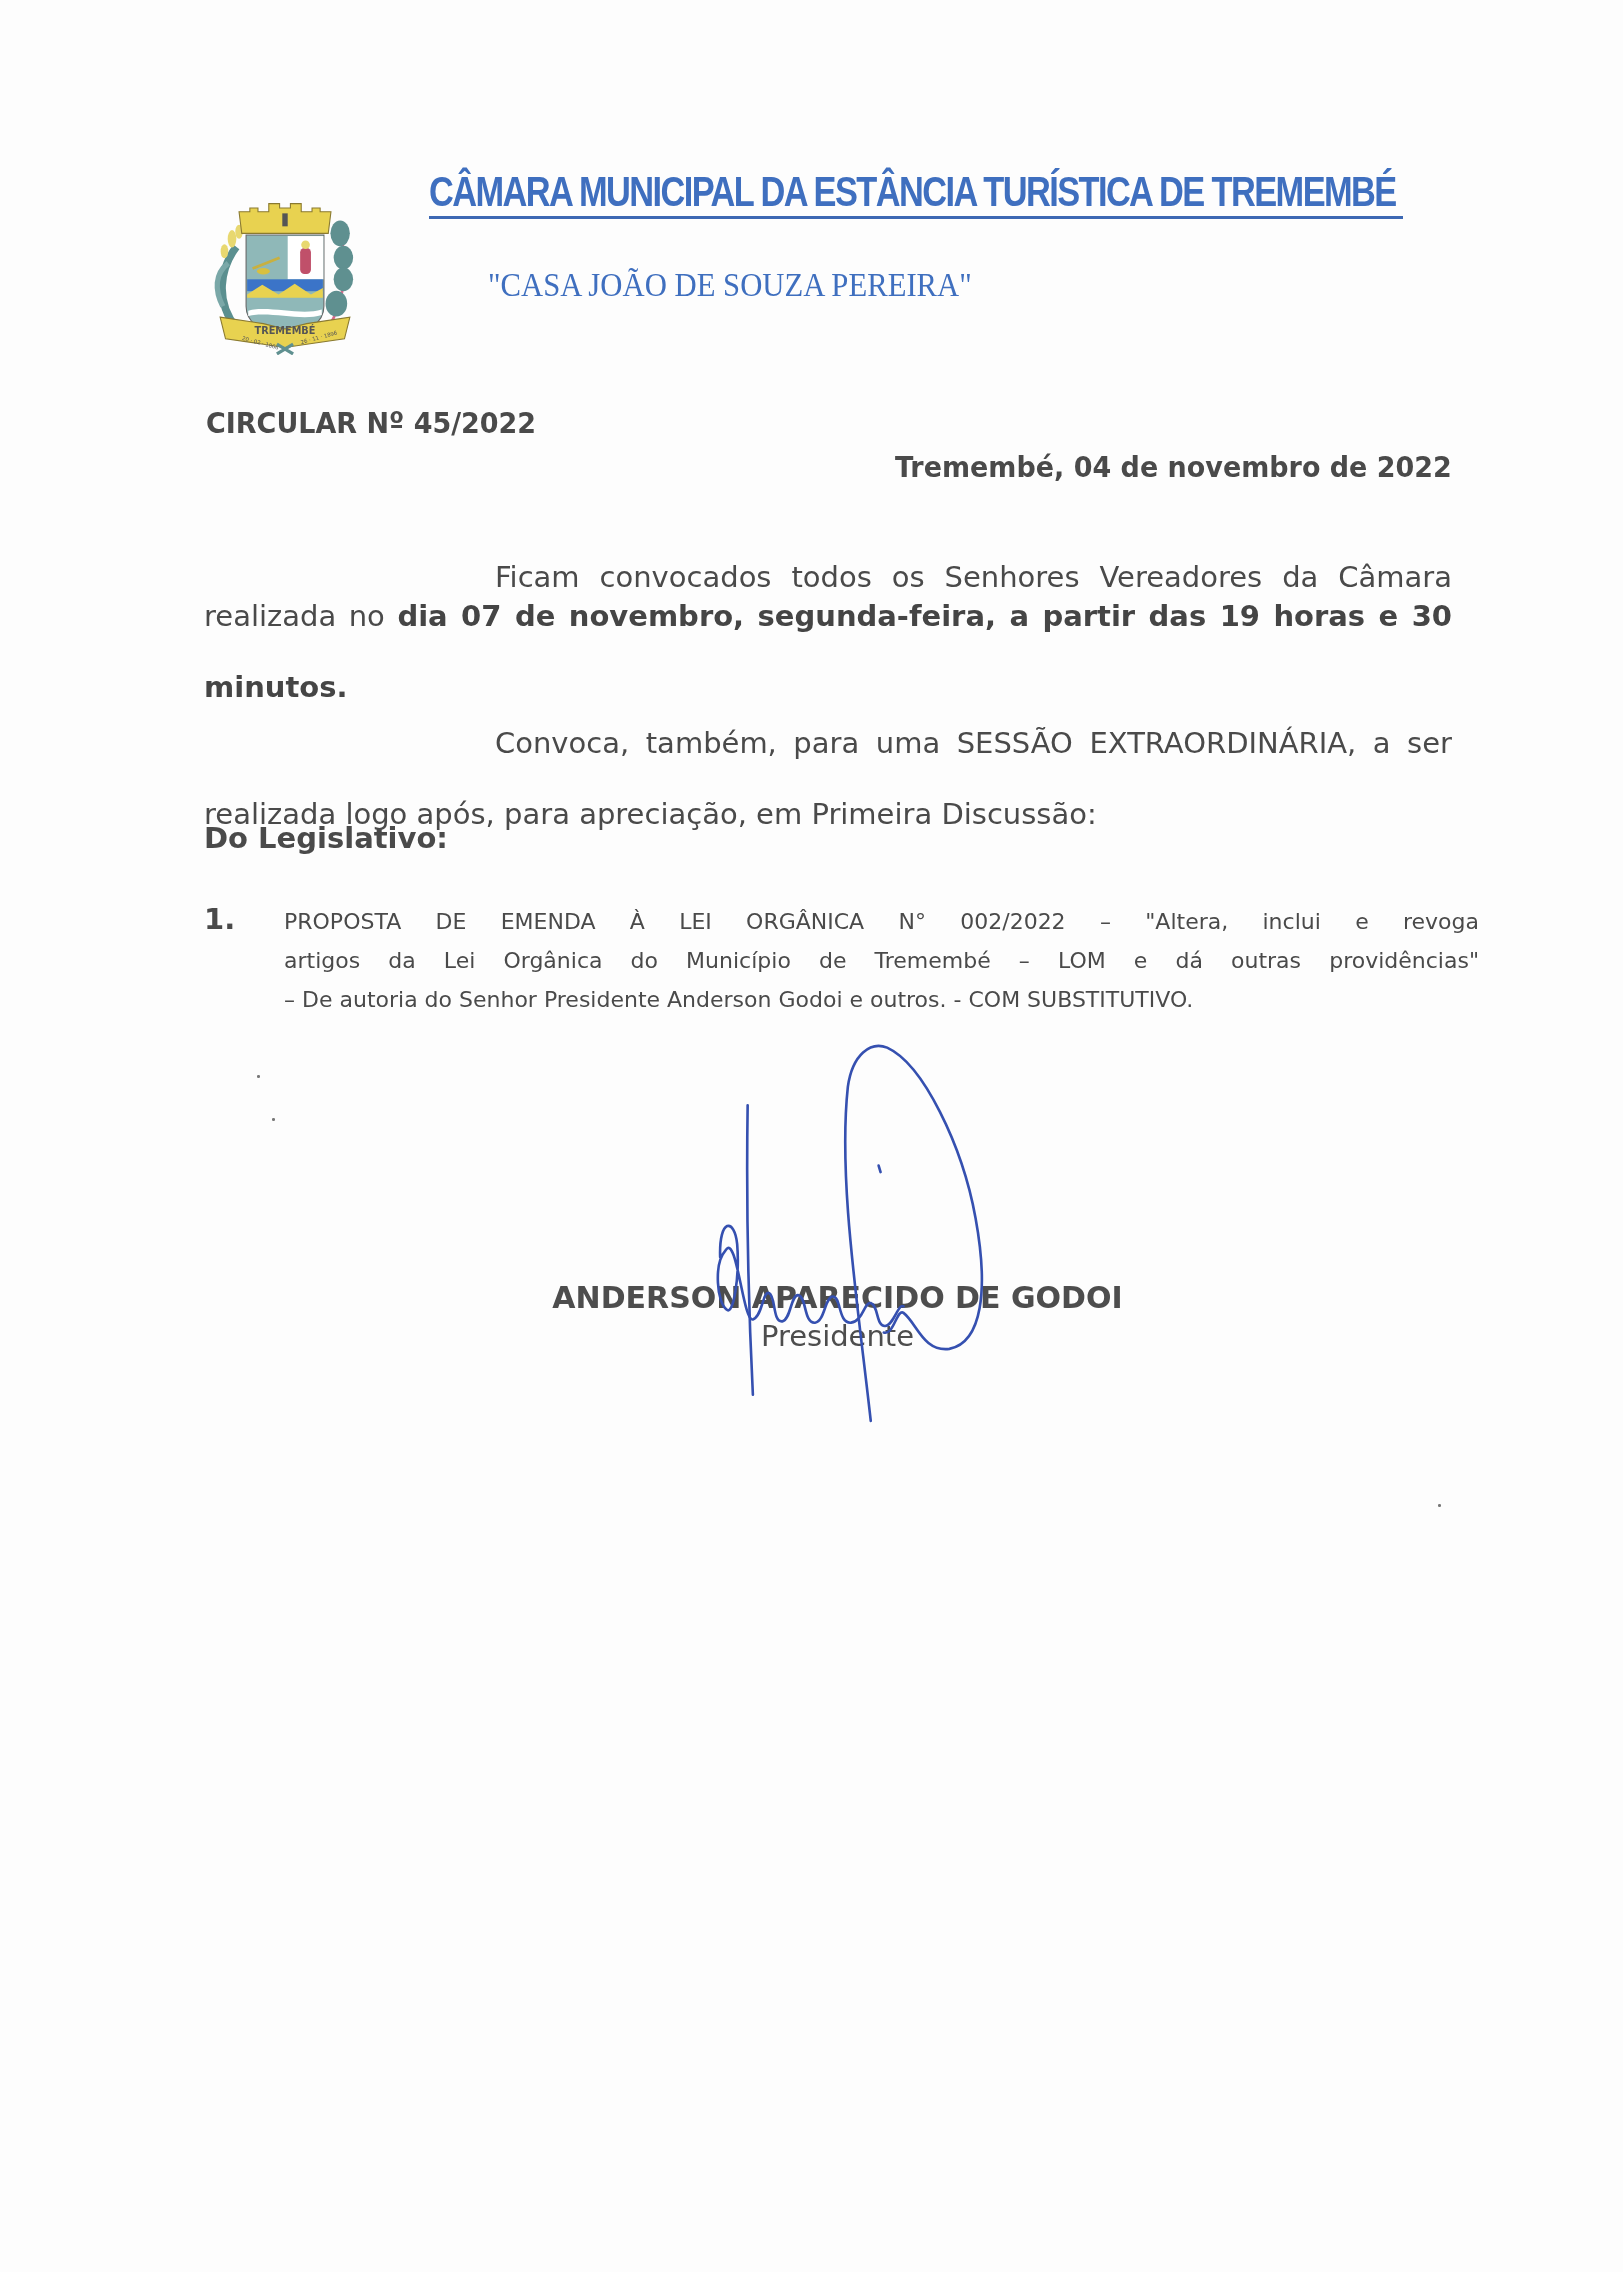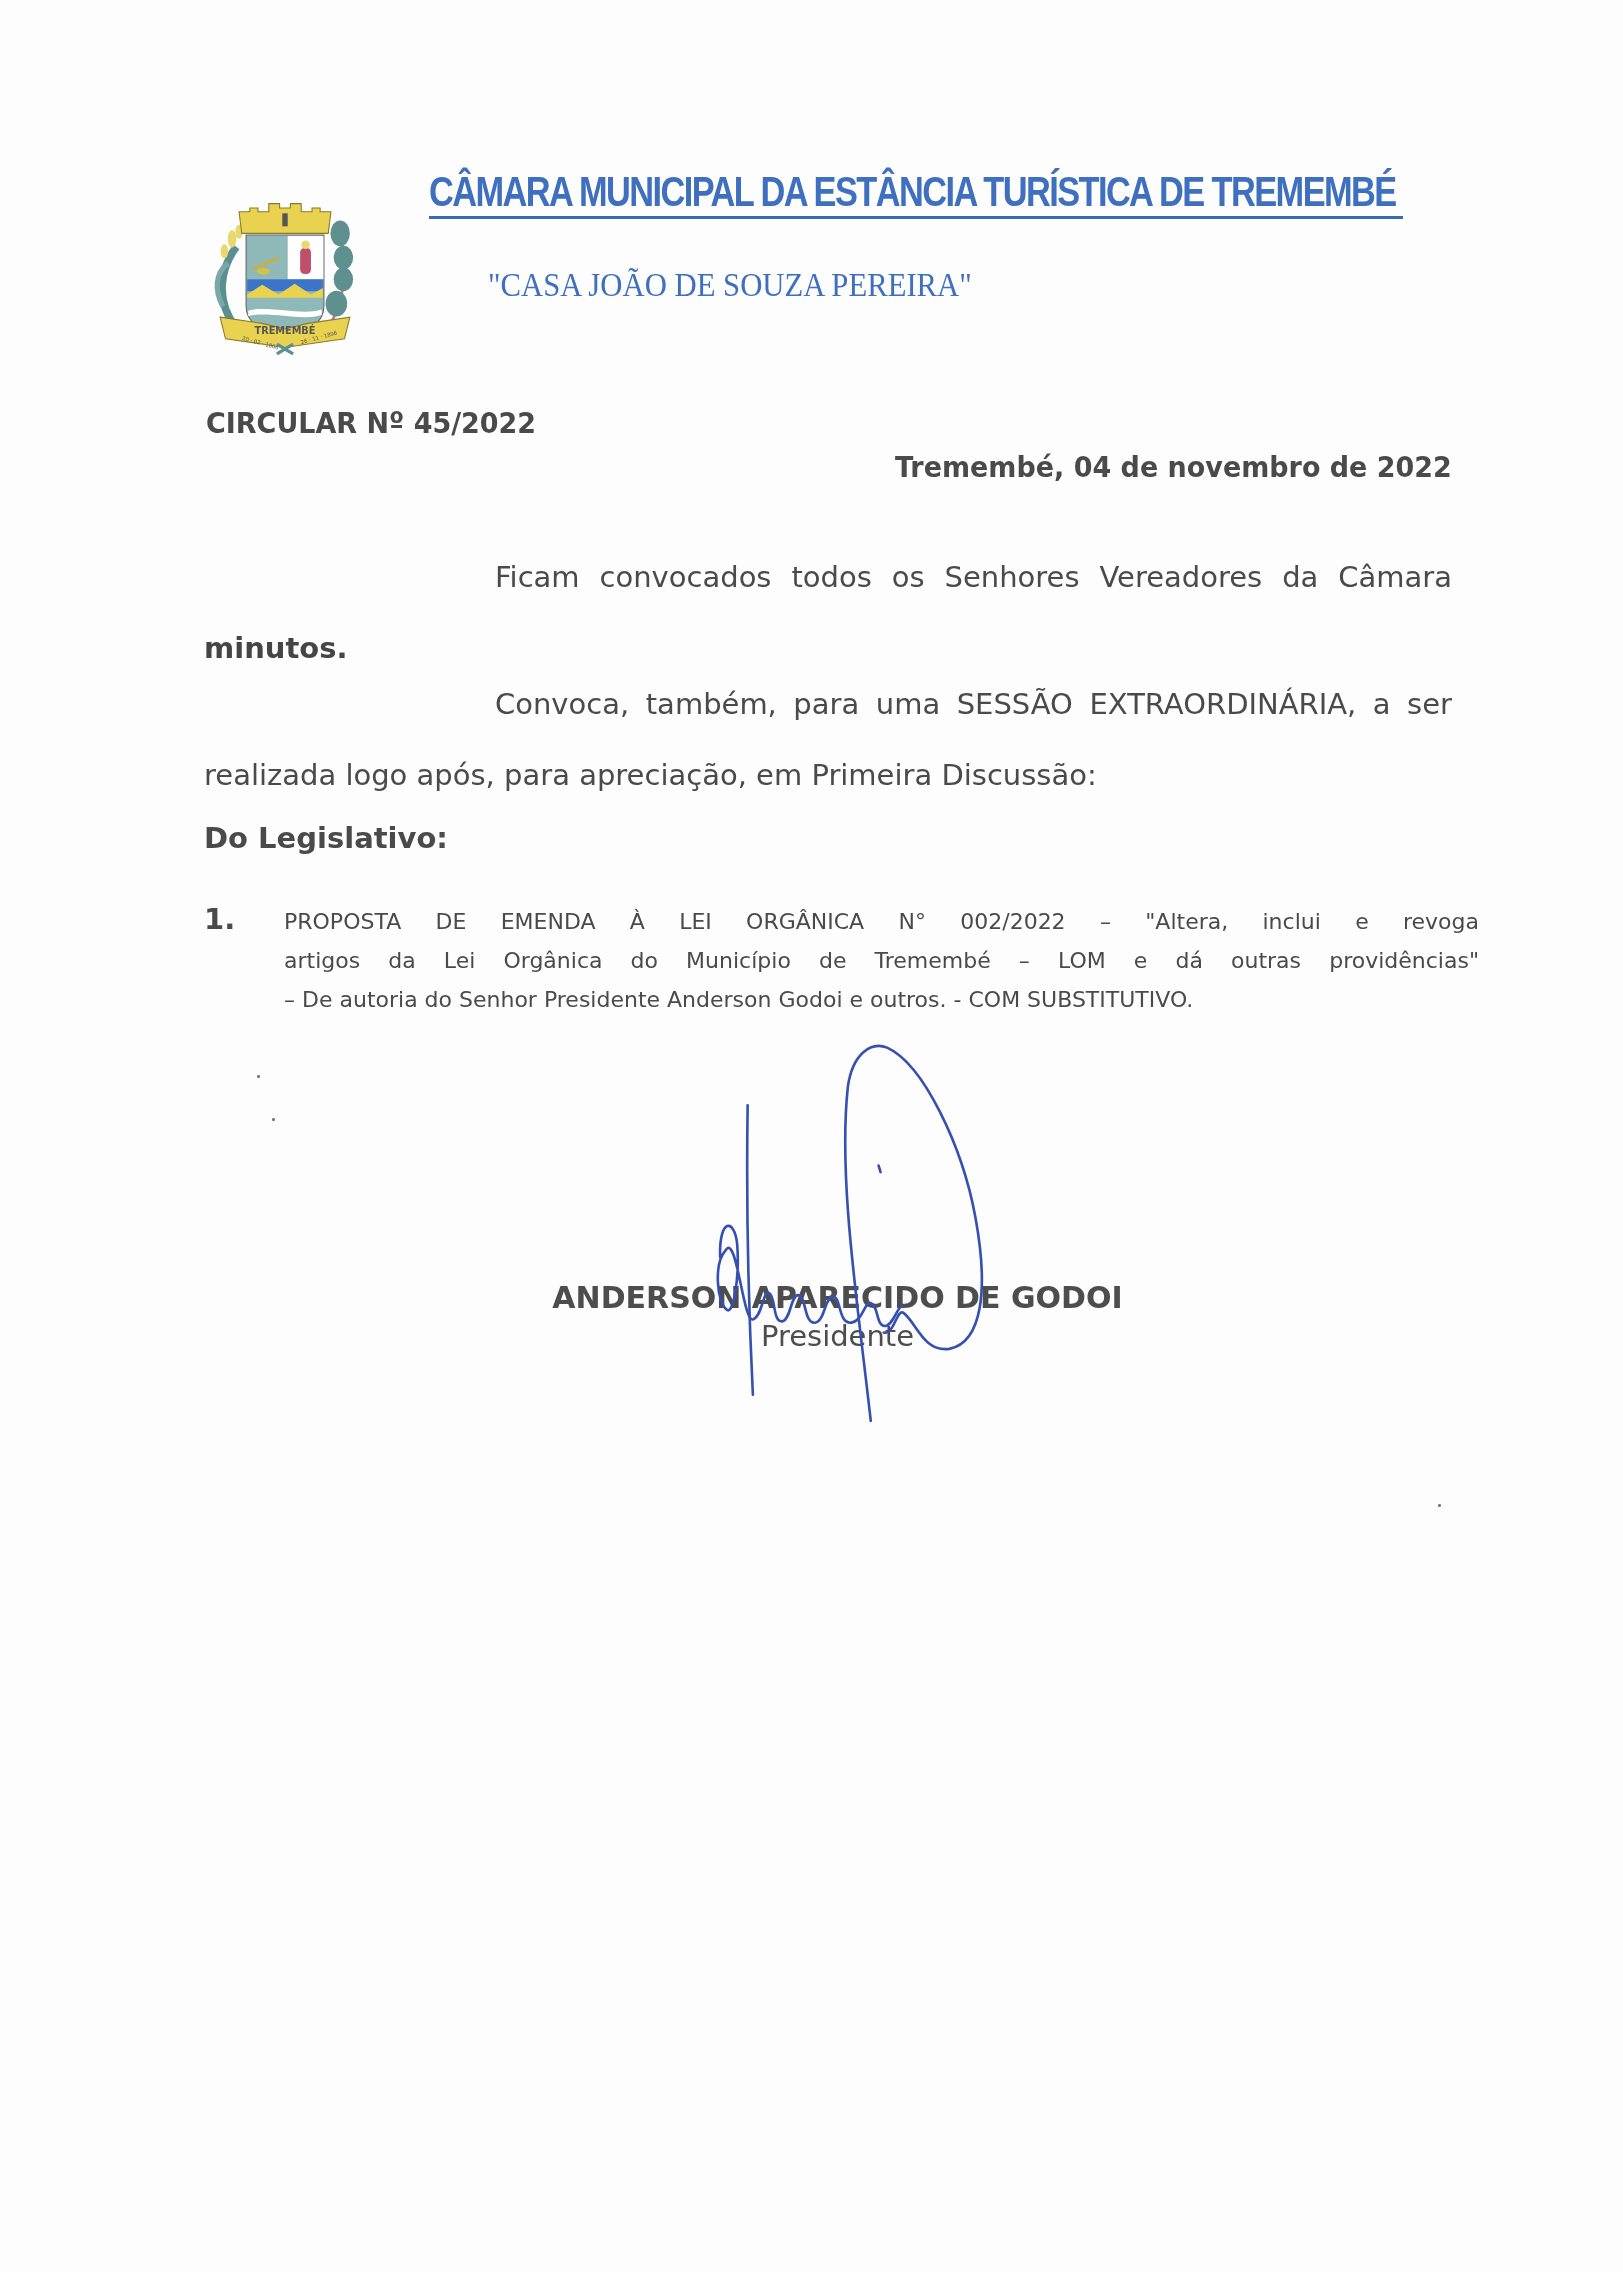--- a/index.html
+++ b/index.html
@@ -22,21 +22,21 @@
   }
   .doc-text { font-family: "DejaVu Sans", sans-serif; color: #4a4a4a; }
   .circular { left: 206px; top: 406px; font-size: 29px; font-weight: bold; white-space: nowrap; transform: scaleX(0.93); transform-origin: left top; }
   .date { right: 171px; top: 450px; font-size: 29px; font-weight: bold; white-space: nowrap; transform: scaleX(0.93); transform-origin: right top; }
   .para {
     left: 204px; width: 1248px; font-size: 29px; line-height: 39px;
     text-align: justify; text-align-last: left;
   }
   .para .indent { display: inline-block; width: 291px; }
   .para-1 { top: 558px; }
-  .para-2 { top: 685px; }
+  .para-2 { top: 724px; }
   .para b { font-weight: bold; color: #454545; }
   .para span.line { display: block; text-align: justify; text-align-last: justify; }
   .para span.line.last { text-align-last: left; margin-top: 32px; }
   .section-heading { left: 204px; top: 821px; font-size: 29px; font-weight: bold; white-space: nowrap; }
   .item-number { left: 204px; top: 902px; font-size: 29px; font-weight: bold; }
   .item-text { left: 257px; top: 902px; width: 1195px; font-size: 22px; line-height: 39px; margin-left: 27px; }
   .item-text span.line { display: block; text-align: justify; text-align-last: justify; white-space: nowrap; }
   .item-text span.line.last { text-align-last: left; }
   .signer-name { left: 0; width: 1623px; text-align: center; top: 1280px; font-size: 30px; font-weight: bold; color: #4d4d4d; padding-left: 52px; box-sizing: border-box; }
   .signer-role { left: 0; width: 1623px; text-align: center; top: 1319px; font-size: 29px; color: #4d4d4d; padding-left: 52px; box-sizing: border-box; }
@@ -97,20 +97,21 @@
   <div class="abs title">CÂMARA MUNICIPAL DA ESTÂNCIA TURÍSTICA DE TREMEMBÉ</div>
   <div class="abs title-underline"></div>
 
   <div class="abs subtitle">"CASA JOÃO DE SOUZA PEREIRA"</div>
 
   <div class="abs doc-text circular">CIRCULAR Nº 45/2022</div>
   <div class="abs doc-text date">Tremembé, 04 de novembro de 2022</div>
 
   <div class="abs doc-text para para-1">
     <span class="line"><span class="indent"></span><span>Ficam convocados todos os Senhores Vereadores da Câmara</span></span>
+    <span class="line"><span>realizada no </span><b>dia 07 de novembro, segunda-feira, a partir das 19 horas e 30</b></span>
     <span class="line last"><b>minutos.</b></span>
   </div>
 
   <div class="abs doc-text para para-2">
     <span class="line"><span class="indent"></span><span>Convoca, também, para uma SESSÃO EXTRAORDINÁRIA, a ser</span></span>
     <span class="line last">realizada logo após, para apreciação, em Primeira Discussão:</span>
   </div>
 
   <div class="abs doc-text section-heading">Do Legislativo:</div>
 

